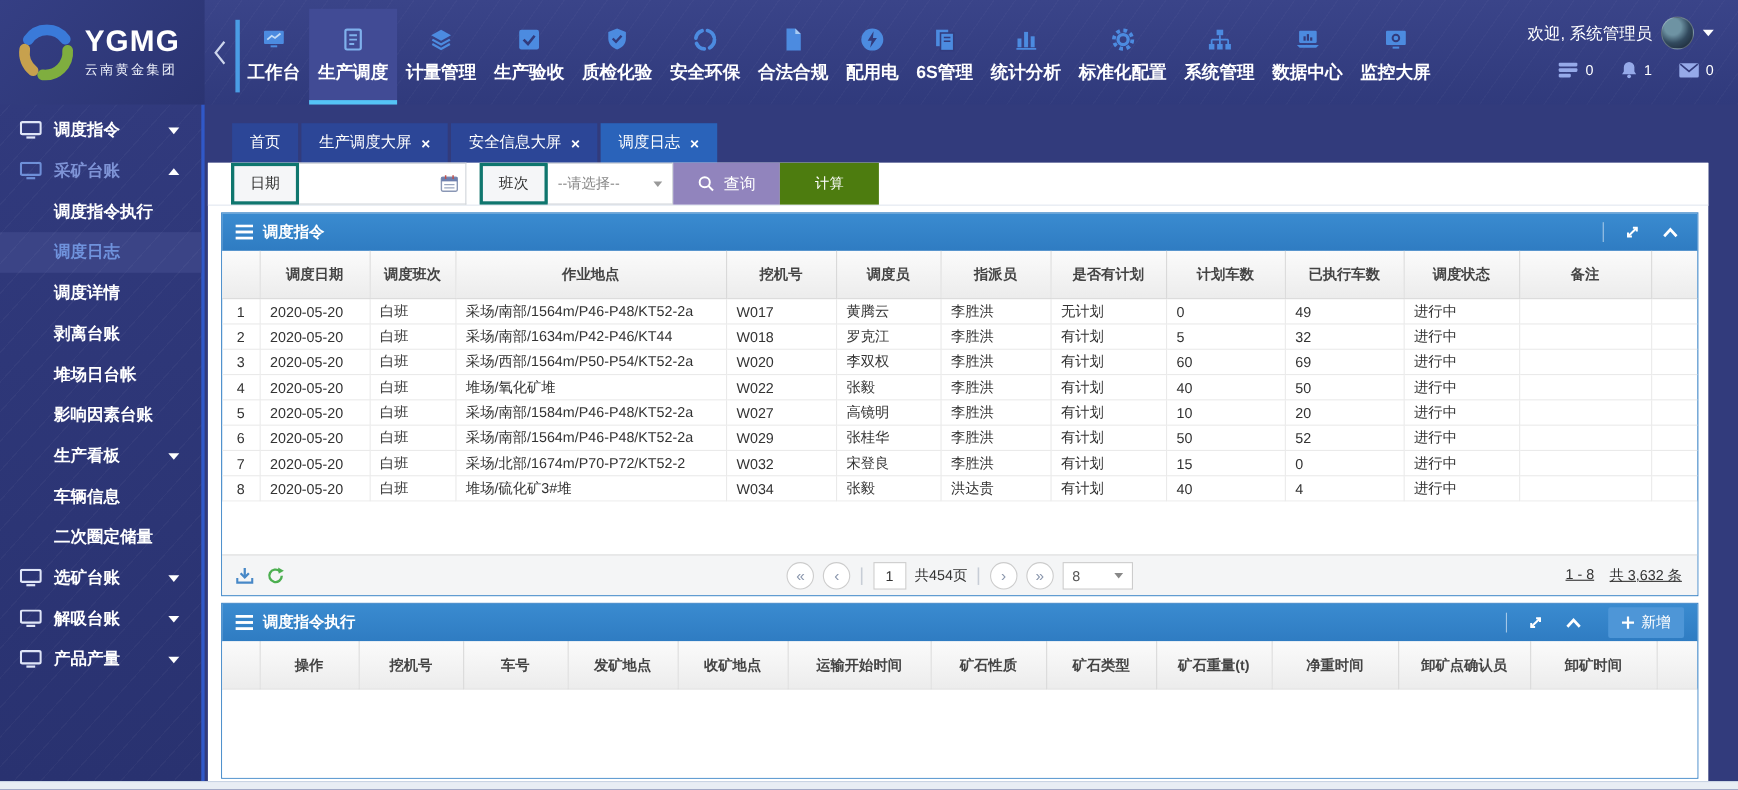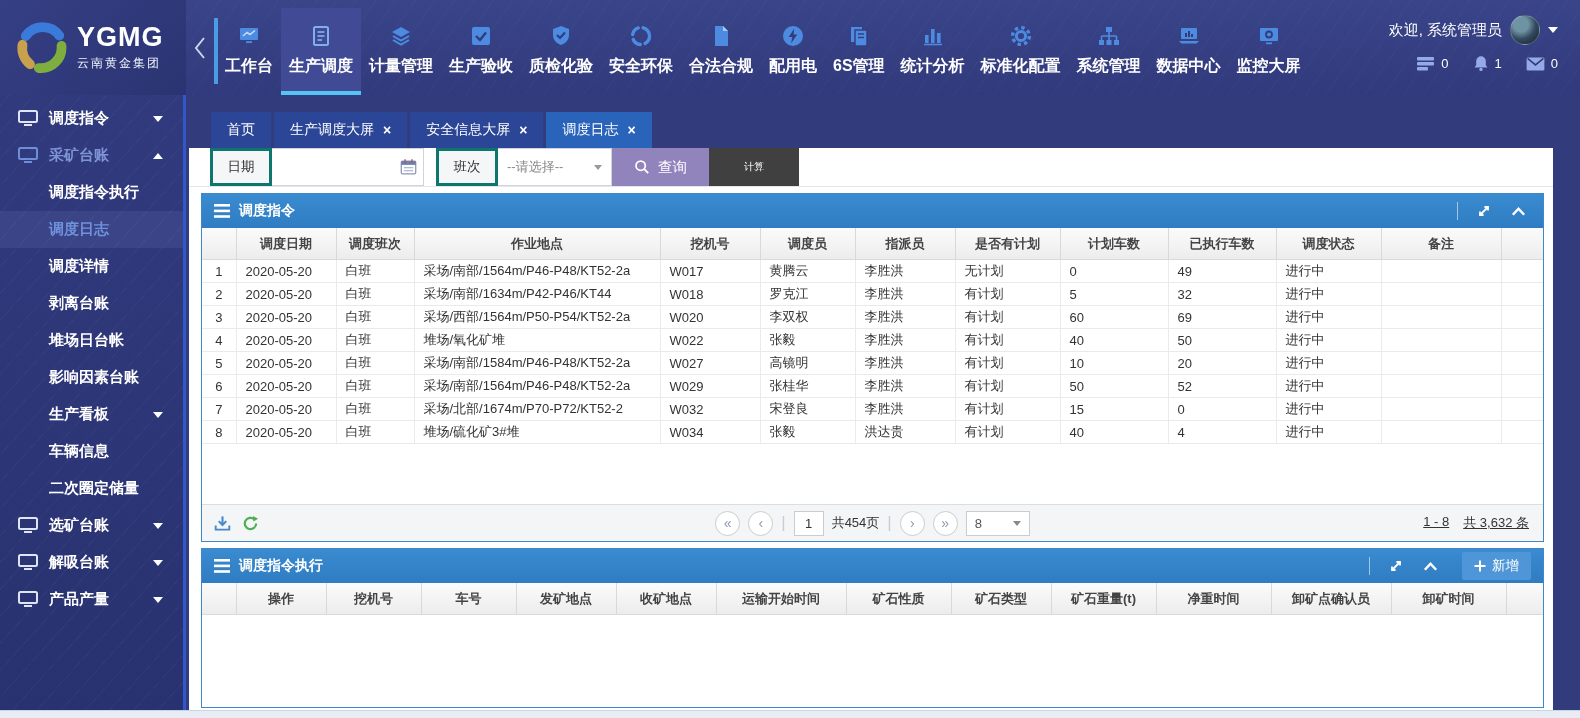--- a/index.html
+++ b/index.html
@@ -72,38 +72,38 @@
   .f-input{width:152px;border:1px solid #d0d4da;border-left:none;position:relative;background:#fff;
     box-sizing:border-box;cursor:text;}
   .f-input svg{position:absolute;right:6px;top:50%;transform:translateY(-50%);}
   .f-gap{width:12px;}
   .f-select{width:114px;border:1px solid #d0d4da;border-left:none;display:flex;align-items:center;
     justify-content:space-between;padding:0 9px;color:#888;font-size:13px;box-sizing:border-box;cursor:pointer;}
   .f-select .cd{width:0;height:0;border-left:4px solid transparent;border-right:4px solid transparent;
     border-top:5px solid #999;}
   .btn-search{width:97px;background:#9184bd;color:#fff;display:flex;align-items:center;
     justify-content:center;gap:8px;font-size:14.5px;cursor:pointer;}
-  .btn-calc{width:90px;background:#404040;color:#fff;display:flex;align-items:center;
-    justify-content:center;font-size:10px;cursor:pointer;}
+  .btn-calc{width:90px;background:#4d7c0f;color:#fff;display:flex;align-items:center;
+    justify-content:center;font-size:13px;cursor:pointer;}
 
   
   .panel{margin:6px 9px 0 12px;border:1px solid #3f87c8;display:flex;flex-direction:column;
     background:#fff;box-sizing:border-box;}
   .p1{height:349px;flex:none;}
   .p2{flex:1;margin-bottom:2px;}
   .panel-head{height:34px;flex:none;background:linear-gradient(180deg,#3a8bd0,#2f7cc2);color:#fff;
     display:flex;align-items:center;padding:0 12px;font-size:14px;font-weight:bold;gap:9px;}
   .ph-spacer{flex:1;}
   .ph-div{width:1px;height:18px;background:rgba(255,255,255,.55);margin:0 4px;}
   .ph-ic{display:flex;align-items:center;cursor:pointer;padding:0 5px;}
   .btn-add{background:#4e96d7;padding:5px 12px;display:flex;gap:6px;align-items:center;
     font-size:13.5px;border-radius:2px;margin-left:10px;font-weight:normal;cursor:pointer;}
 
   table{width:100%;border-collapse:collapse;table-layout:fixed;flex:none;}
-  th{height:31px;background:linear-gradient(#fbfbfb,#ececec);border:1px solid #d9d9d9;border-top:none;
+  th{height:43px;background:linear-gradient(#fbfbfb,#ececec);border:1px solid #d9d9d9;border-top:none;
     font-size:13px;color:#444;font-weight:bold;text-align:center;padding:0 4px;overflow:hidden;white-space:nowrap;}
   th:first-child{border-left:none;} th:last-child{border-right:none;}
   td{height:23px;border:1px solid #eaeaea;font-size:13px;color:#333;padding:0 9px;
     white-space:nowrap;overflow:hidden;box-sizing:border-box;}
   td:first-child{border-left:none;text-align:center;padding:0;} td:last-child{border-right:none;}
   tbody tr{cursor:pointer;}
   .tfill{flex:1;background:#fff;}
 
   
   .toolbar{height:36px;flex:none;background:#f4f5f6;border-top:1px solid #ddd;display:flex;

